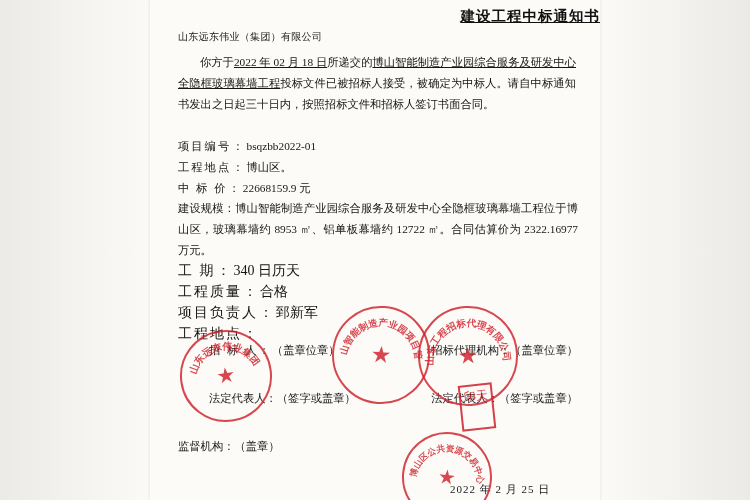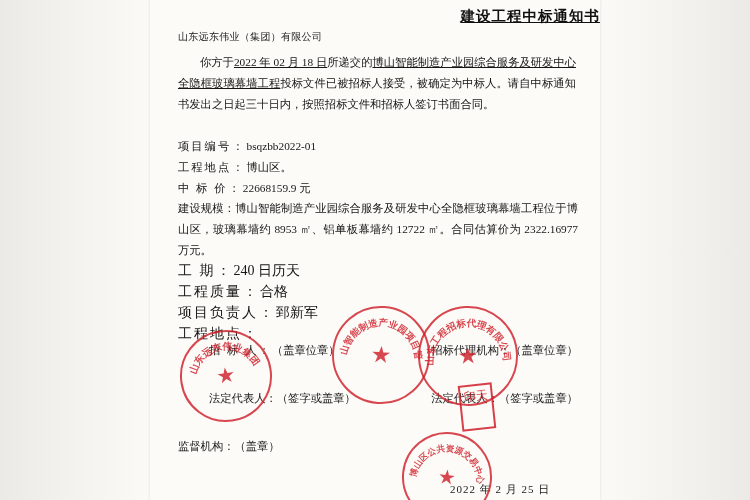--- a/index.html
+++ b/index.html
@@ -231,21 +231,21 @@
     </div>
 
     <div class="scope">
       <span>建设规模：</span><span>博山智能制造产业园综合服务及研发中心全隐框玻璃幕墙工程位于博山区，玻璃幕墙约 8953 ㎡、铝单板幕墙约 12722 ㎡。合同估算价为 2322.16977 万元。</span>
     </div>
 
     <div class="fields2">
       <div class="field-row">
         <span class="field-label">工    期</span>
         <span class="field-colon">：</span>
-        <span class="field-value">240 日历天</span>
+        <span class="field-value">340 日历天</span>
       </div>
       <div class="field-row">
         <span class="field-label">工程质量</span>
         <span class="field-colon">：</span>
         <span class="field-value">合格</span>
       </div>
       <div class="field-row">
         <span class="field-label">项目负责人</span>
         <span class="field-colon">：</span>
         <span class="field-value">郅新军</span>

